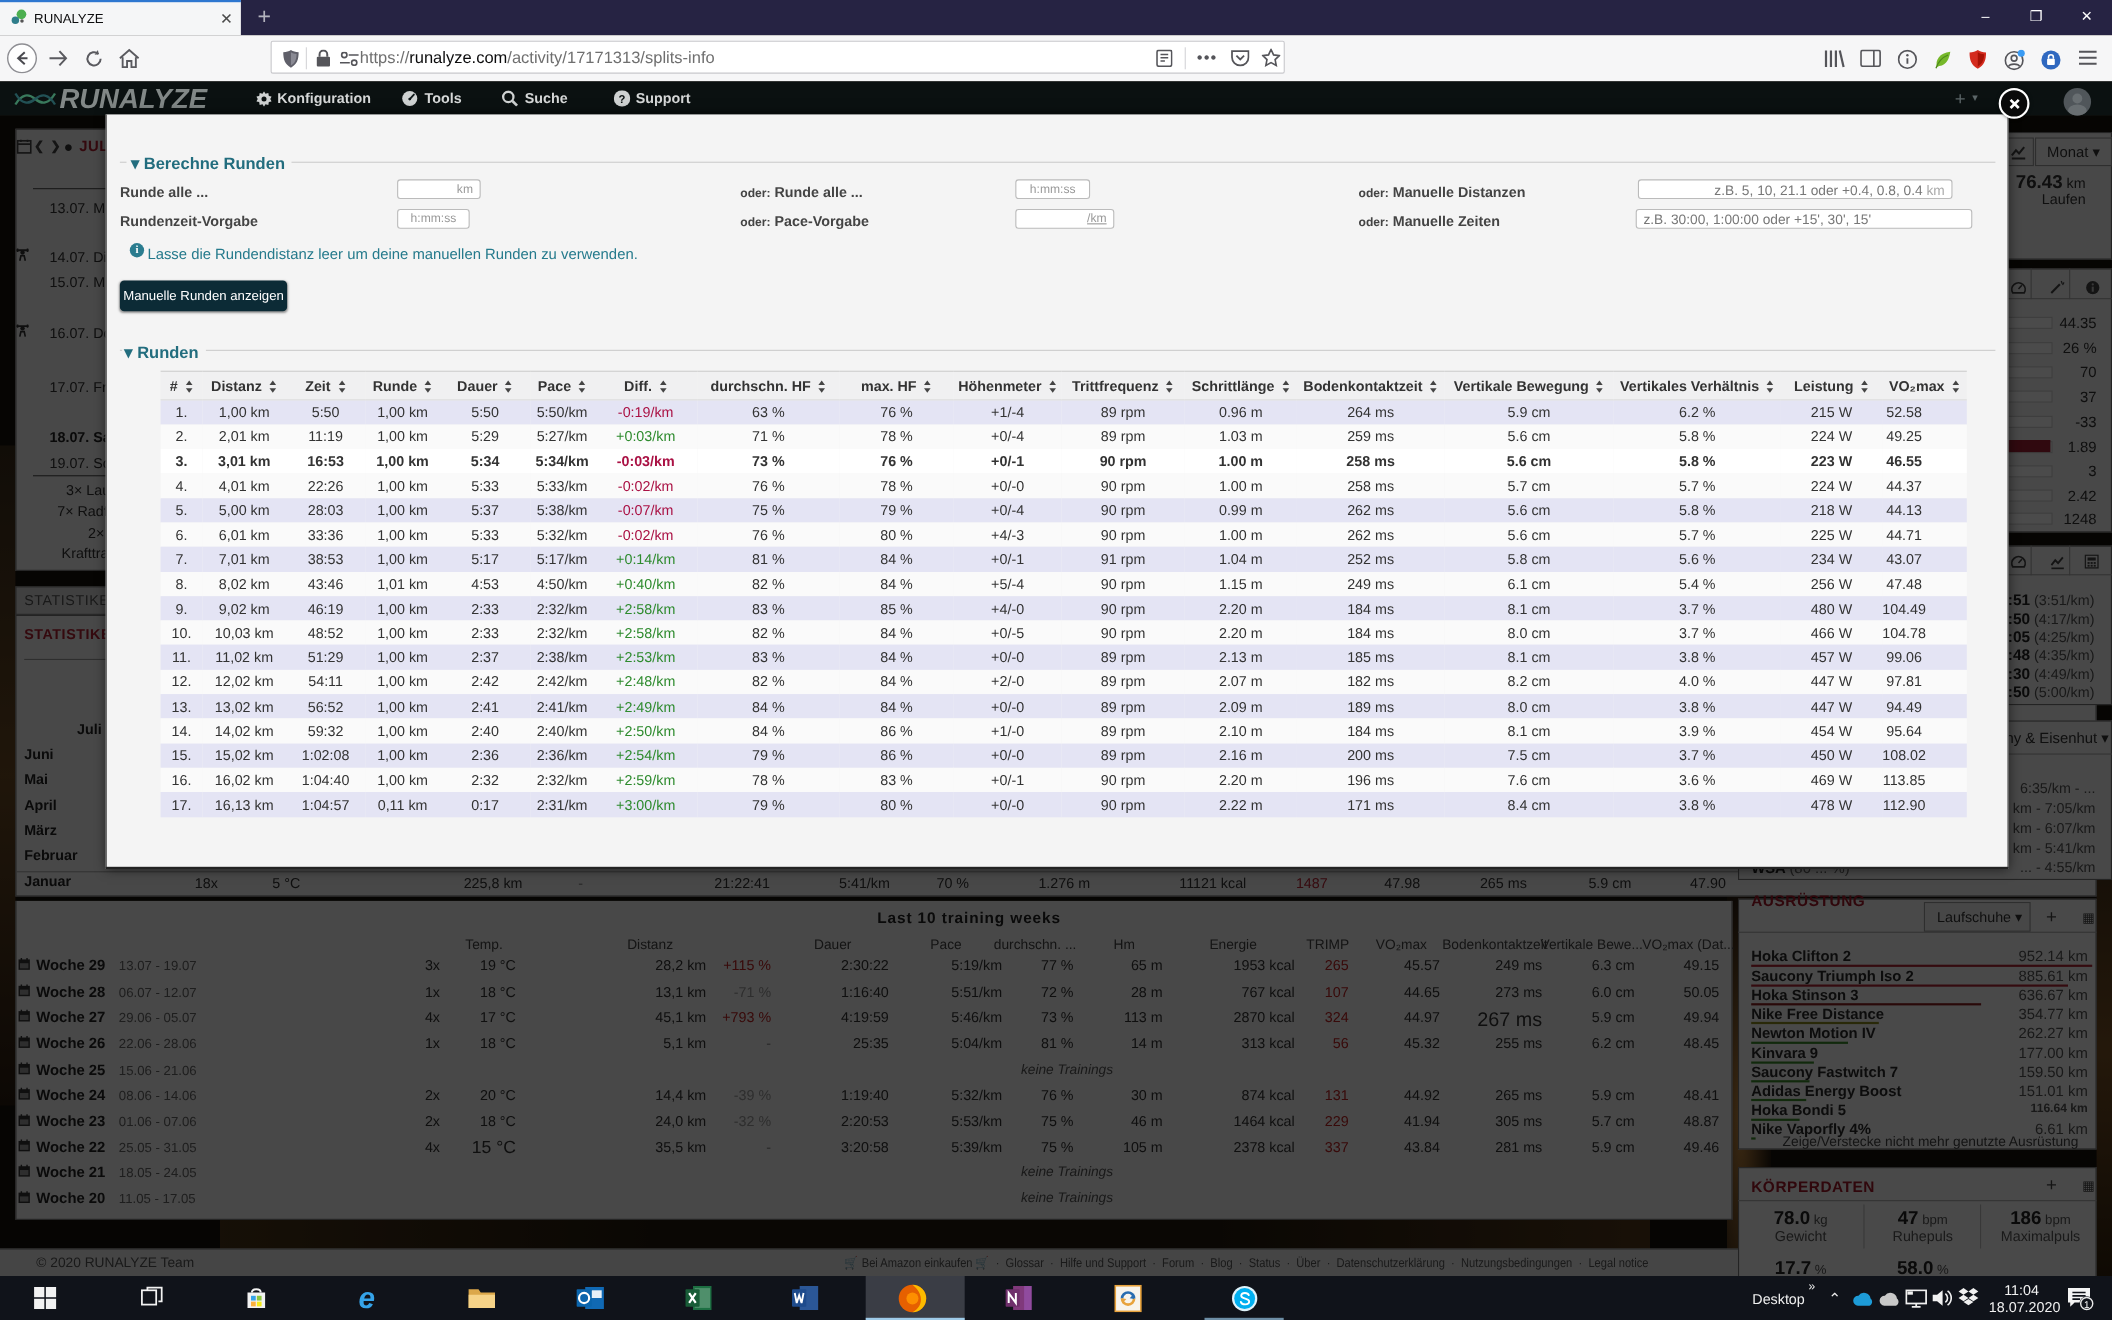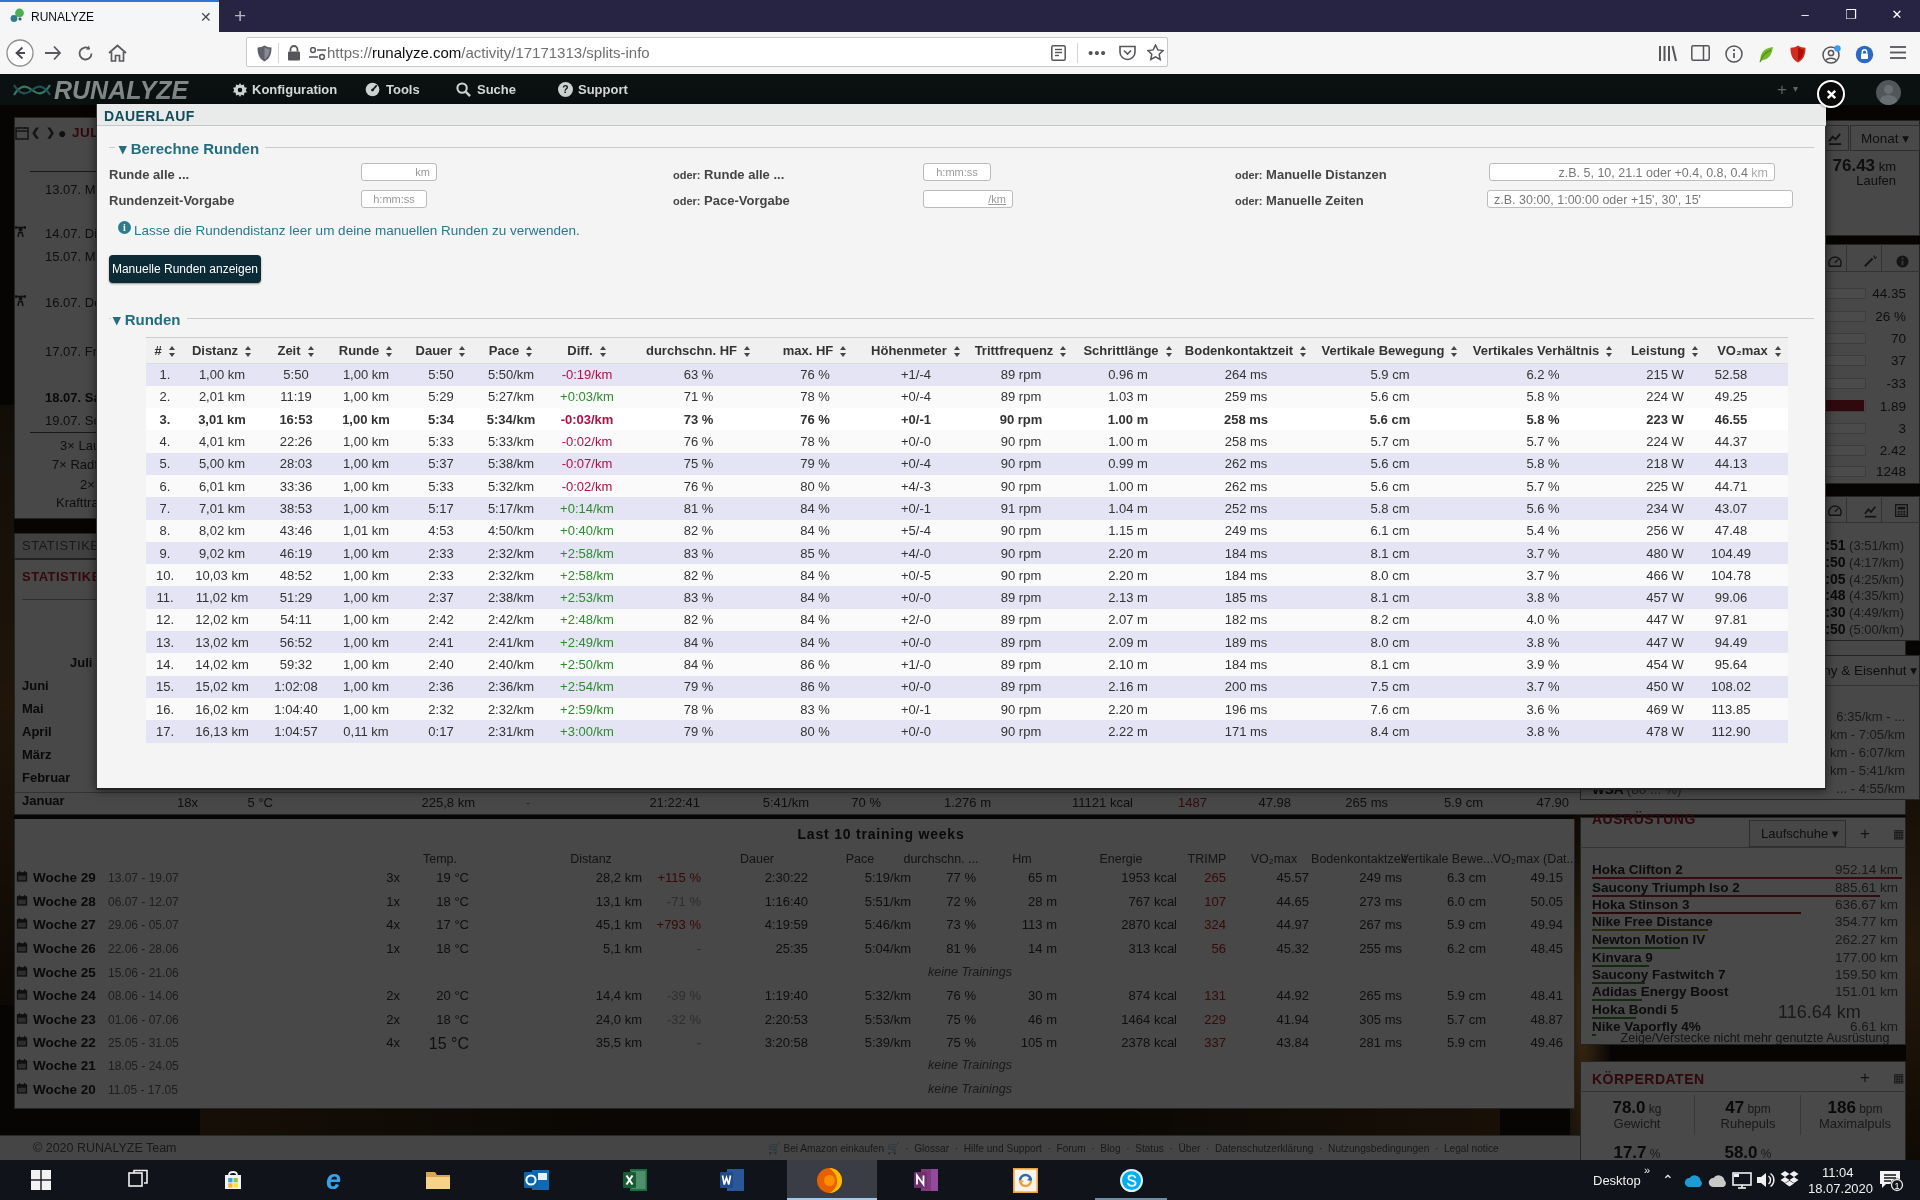--- a/index.html
+++ b/index.html
@@ -226,21 +226,21 @@
         <div class="abs" style="top:812px;width:120px;left:349px;text-align:right;white-space:nowrap;font-size:13px;color:#333;">17 °C</div>
         <div class="abs" style="top:812px;width:120px;left:522px;text-align:right;white-space:nowrap;font-size:13px;color:#333;">45,1 km</div>
         <div class="abs" style="top:812px;width:120px;left:581px;text-align:right;white-space:nowrap;font-size:13px;color:#bb2222;">+793 %</div>
         <div class="abs" style="top:812px;width:120px;left:688px;text-align:right;white-space:nowrap;font-size:13px;color:#333;">4:19:59</div>
         <div class="abs" style="top:812px;width:120px;left:791px;text-align:right;white-space:nowrap;font-size:13px;color:#333;">5:46/km</div>
         <div class="abs" style="top:812px;width:120px;left:856px;text-align:right;white-space:nowrap;font-size:13px;color:#333;">73 %</div>
         <div class="abs" style="top:812px;width:120px;left:937px;text-align:right;white-space:nowrap;font-size:13px;color:#333;">113 m</div>
         <div class="abs" style="top:812px;width:120px;left:1057px;text-align:right;white-space:nowrap;font-size:13px;color:#333;">2870 kcal</div>
         <div class="abs" style="top:812px;width:120px;left:1106px;text-align:right;white-space:nowrap;font-size:13px;color:#bb2222;">324</div>
         <div class="abs" style="top:812px;width:120px;left:1189px;text-align:right;white-space:nowrap;font-size:13px;color:#333;">44.97</div>
-        <div class="abs" style="top:812px;width:120px;left:1282px;text-align:right;white-space:nowrap;font-size:13px;color:#333;">267 ms</div>
+        <div class="abs" style="top:812px;width:120px;left:1282px;text-align:right;white-space:nowrap;font-size:18px;color:#333;">267 ms</div>
         <div class="abs" style="top:812px;width:120px;left:1366px;text-align:right;white-space:nowrap;font-size:13px;color:#333;">5.9 cm</div>
         <div class="abs" style="top:812px;width:120px;left:1443px;text-align:right;white-space:nowrap;font-size:13px;color:#333;">49.94</div>
         <svg class="abs" style="top:836px;left:16px" width="12" height="13" viewBox="0 0 14 14">
           <rect x="1" y="2" width="12" height="11" fill="#333"></rect>
           <line x1="4" y1="0.5" x2="4" y2="3" stroke="#333" stroke-width="1.5"></line>
           <line x1="10" y1="0.5" x2="10" y2="3" stroke="#333" stroke-width="1.5"></line>
           <rect x="2.5" y="6" width="9" height="5.5" fill="#999"></rect>
         </svg>
         <div class="abs" style="top:836px;left:33px;font-size:13.5px;font-weight:bold;color:#222;white-space:nowrap;">Woche 26</div>
         <div class="abs" style="top:837px;left:108px;font-size:12px;color:#666;white-space:nowrap;">22.06 - 28.06</div>
@@ -463,21 +463,21 @@
         <div class="shoe" style="left:1592px;top:845px;">Kinvara 9</div>
         <div class="abs" style="left:1778px;top:845px;width:120px;text-align:right;font-size:13.5px;color:#555;">177.00 km</div>
         <div class="sbar" style="left:1592px;top:860px;width:57px;background:#3a8a28;"></div>
         <div class="shoe" style="left:1592px;top:862px;">Saucony Fastwitch 7</div>
         <div class="abs" style="left:1778px;top:862px;width:120px;text-align:right;font-size:13.5px;color:#555;">159.50 km</div>
         <div class="sbar" style="left:1592px;top:877px;width:53px;background:#3a8a28;"></div>
         <div class="shoe" style="left:1592px;top:879px;">Adidas Energy Boost</div>
         <div class="abs" style="left:1778px;top:879px;width:120px;text-align:right;font-size:13.5px;color:#555;">151.01 km</div>
         <div class="sbar" style="left:1592px;top:894px;width:50px;background:#3a8a28;"></div>
         <div class="shoe" style="left:1592px;top:897px;">Hoka Bondi 5</div>
-        <div class="abs" style="left:1778px;top:897px;width:120px;font-size:18px;color:#555;">116.64 km</div>
+        <div class="abs" style="left:1778px;top:897px;width:120px;text-align:right;font-size:11px;color:#555;font-weight:bold;">116.64 km</div>
         <div class="sbar" style="left:1592px;top:912px;width:44px;background:#3a8a28;"></div>
         <div class="shoe" style="left:1592px;top:914px;">Nike Vaporfly 4%</div>
         <div class="abs" style="left:1778px;top:914px;width:120px;text-align:right;font-size:13.5px;color:#555;">6.61 km</div>
         <div class="sbar" style="left:1592px;top:929px;width:4px;background:#3a8a28;"></div>
         <div class="abs" style="left:1610px;top:926px;width:290px;text-align:center;font-size:12.5px;color:#444;">Zeige/Verstecke nicht mehr genutzte Ausrüstung</div>
         <div class="abs" style="left:1580px;top:956px;width:326px;height:100px;background:#f4f4f4;border:1px solid #777;"></div>
         <div class="abs" style="left:1592px;top:966px;font-size:14px;font-weight:bold;color:#a01828;letter-spacing:0.5px;">KÖRPERDATEN</div>
         <div class="abs" style="left:1860px;top:963px;font-size:17px;color:#444;">+</div>
         <div class="abs" style="left:1893px;top:966px;font-size:12px;color:#444;">▦</div>
         <div class="abs" style="left:1580px;top:986px;width:326px;height:1px;background:#aaa;"></div>
@@ -650,23 +650,20 @@
         <div style="position:absolute;left:4px;top:14.5px;width:17px;height:11px;border-radius:50%;background:#686e71;"></div>
       </div>
   </div>
 
   <div class="abs" style="left:1817px;top:80px;width:28px;height:28px;border-radius:50%;background:#0a0a0a;border:2px solid #fff;z-index:60;box-shadow:0 0 3px rgba(0,0,0,0.6);"></div>
   <svg class="abs" style="left:1825px;top:88px;z-index:61" width="13" height="13" viewBox="0 0 15 15">
       <path d="M3.2 3.2 L11.8 11.8 M11.8 3.2 L3.2 11.8" stroke="#fff" stroke-width="2.8"></path>
     </svg>
 
   <div id="modal">
-    <div id="modalhead">
-        <span>DAUERLAUF</span>
-      </div>
     <div class="abs" style="left:12px;top:43px;width:6px;height:1px;background:#ccc;"></div>
     <div class="abs" style="left:166px;top:43px;width:1551px;height:1px;background:#ccc;"></div>
     <div class="legend" style="left:20px; top:36px; background:#f4f4f4; padding:0 6px 0 2px;">▾ Berechne Runden</div>
     <div class="flabel" style="left:12px; top:63px;">Runde alle ...</div>
     <div class="flabel" style="left:12px; top:89px;">Rundenzeit-Vorgabe</div>
     <div class="finput" style="left:264px; top:59px; width:76px; text-align:right; padding:2px 6px;">km</div>
     <div class="finput" style="left:264px; top:86px; width:66px; text-align:center; padding:2px 6px;">h:mm:ss</div>
     <div class="flabel" style="left:576px; top:63px;"><span class="od">oder:</span> Runde alle ...</div>
     <div class="flabel" style="left:576px; top:89px;"><span class="od">oder:</span> Pace-Vorgabe</div>
     <div class="finput" style="left:826px; top:59px; width:68px; text-align:center; padding:2px 6px;">h:mm:ss</div>

